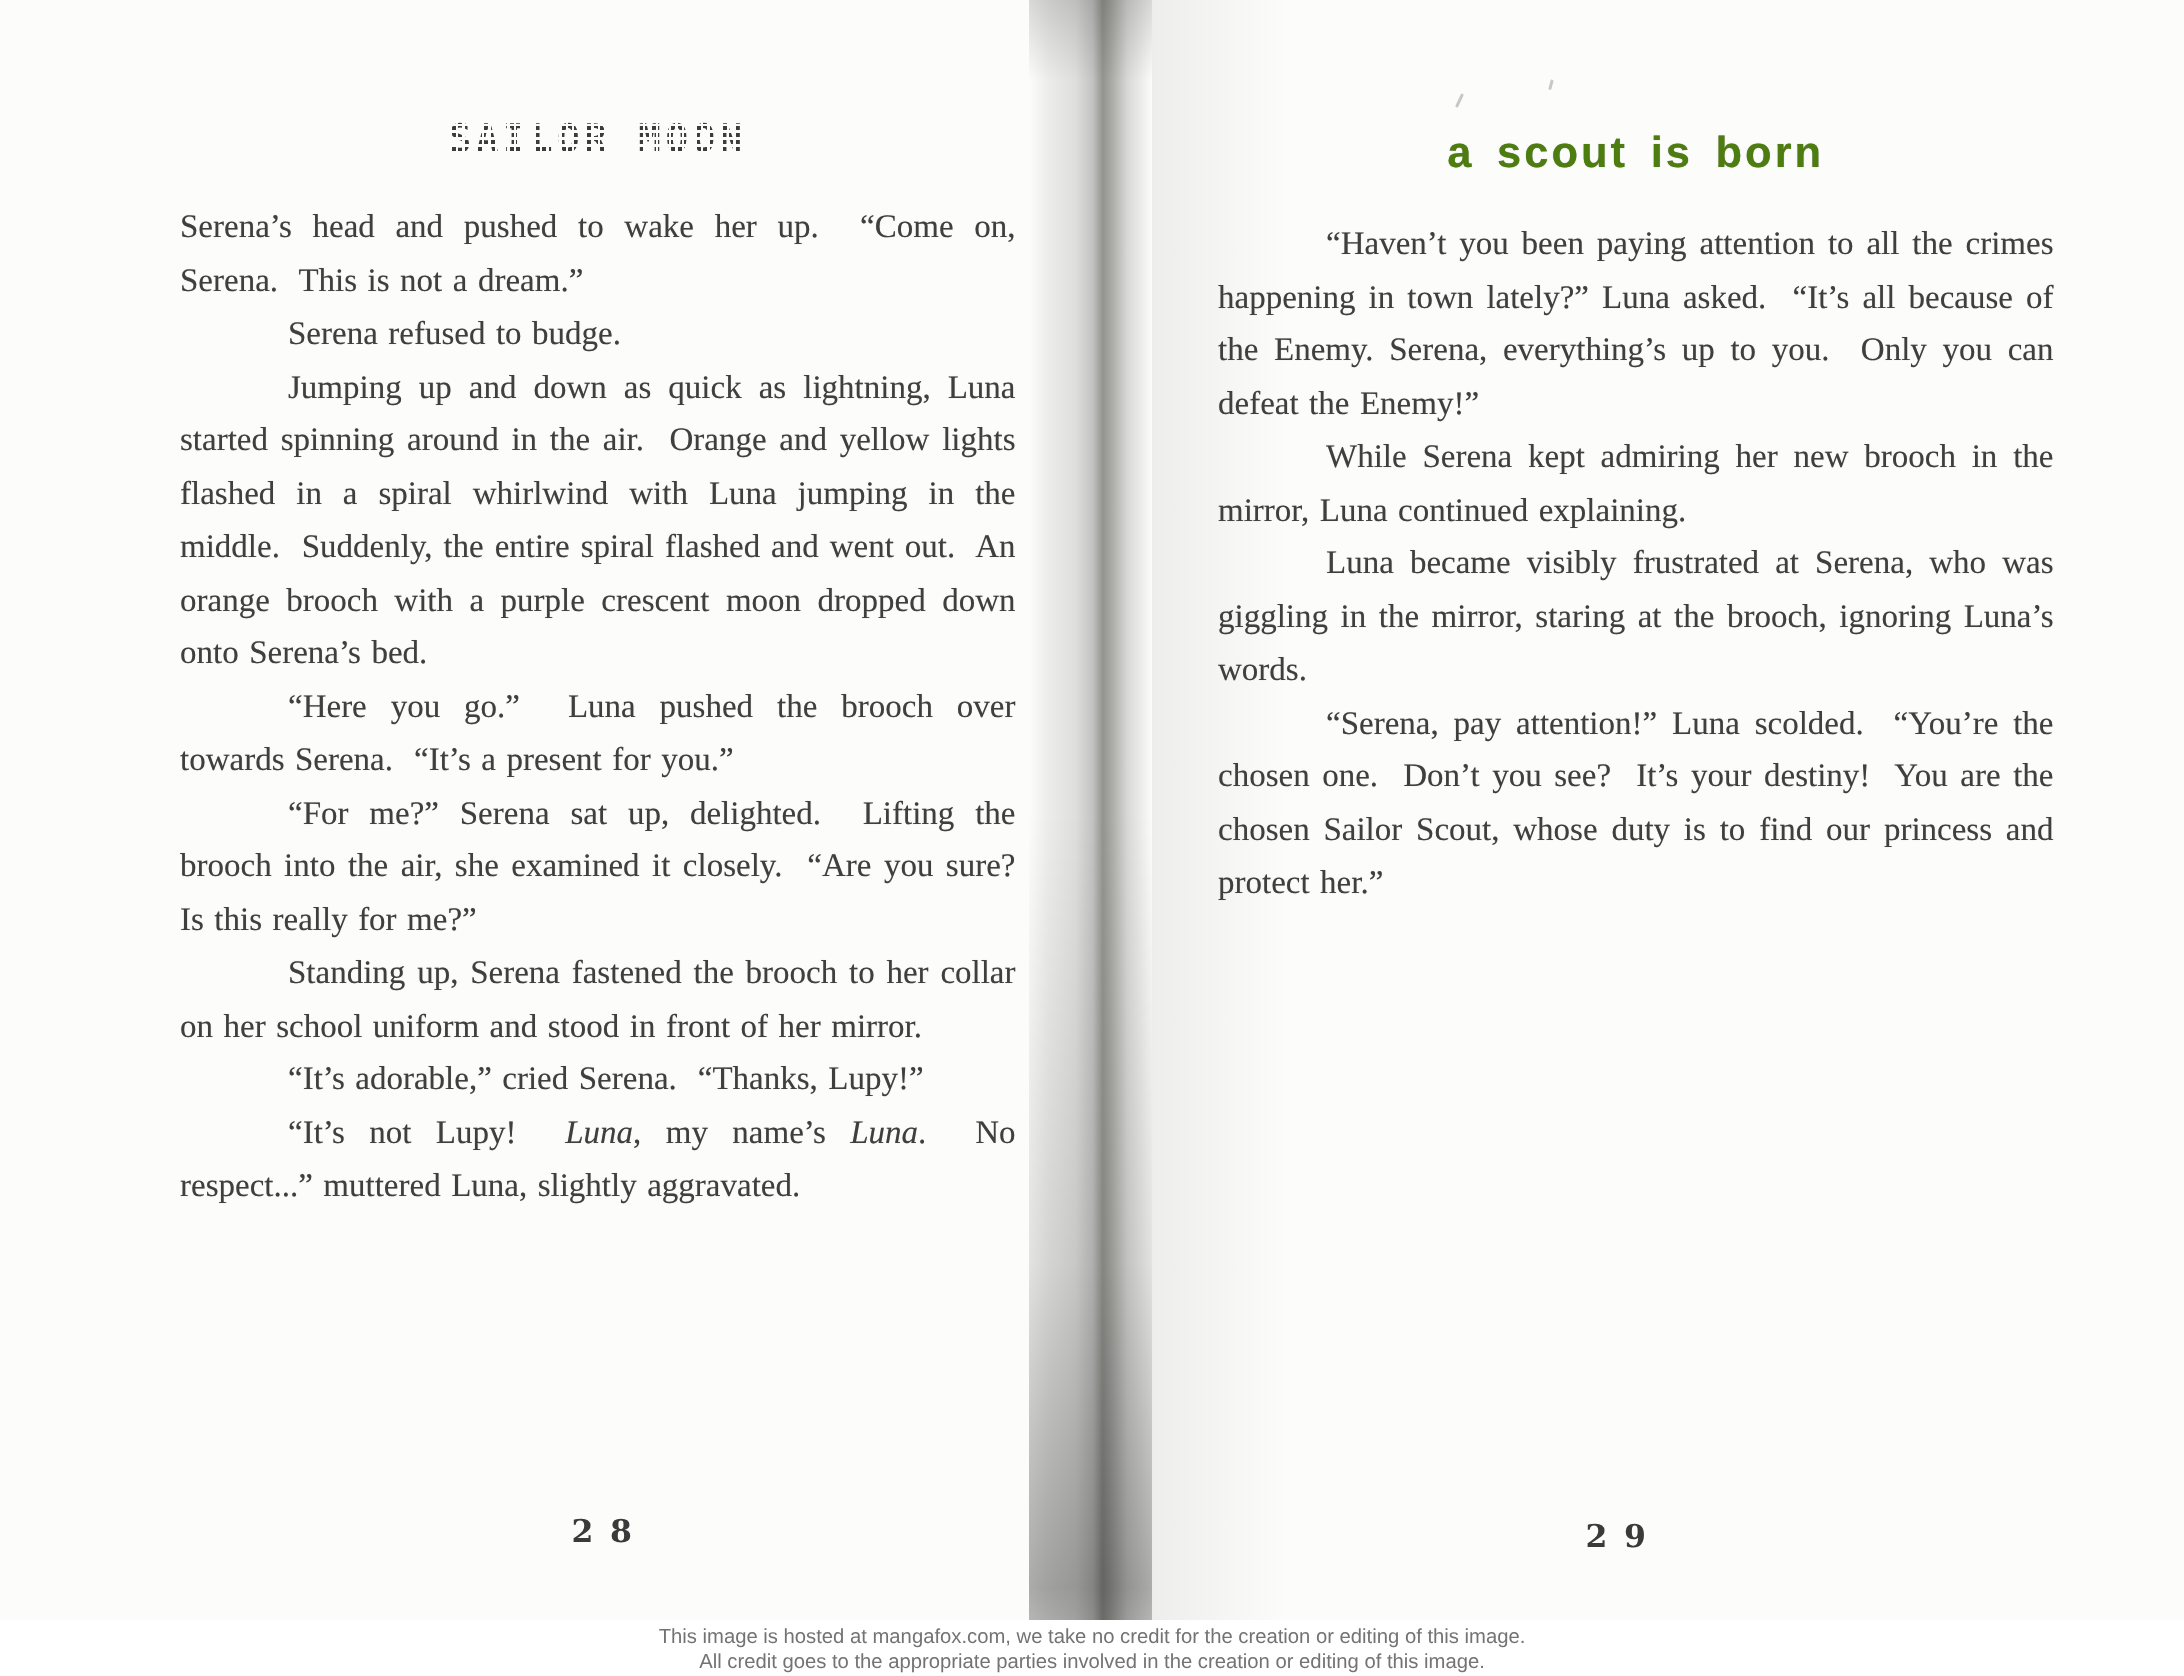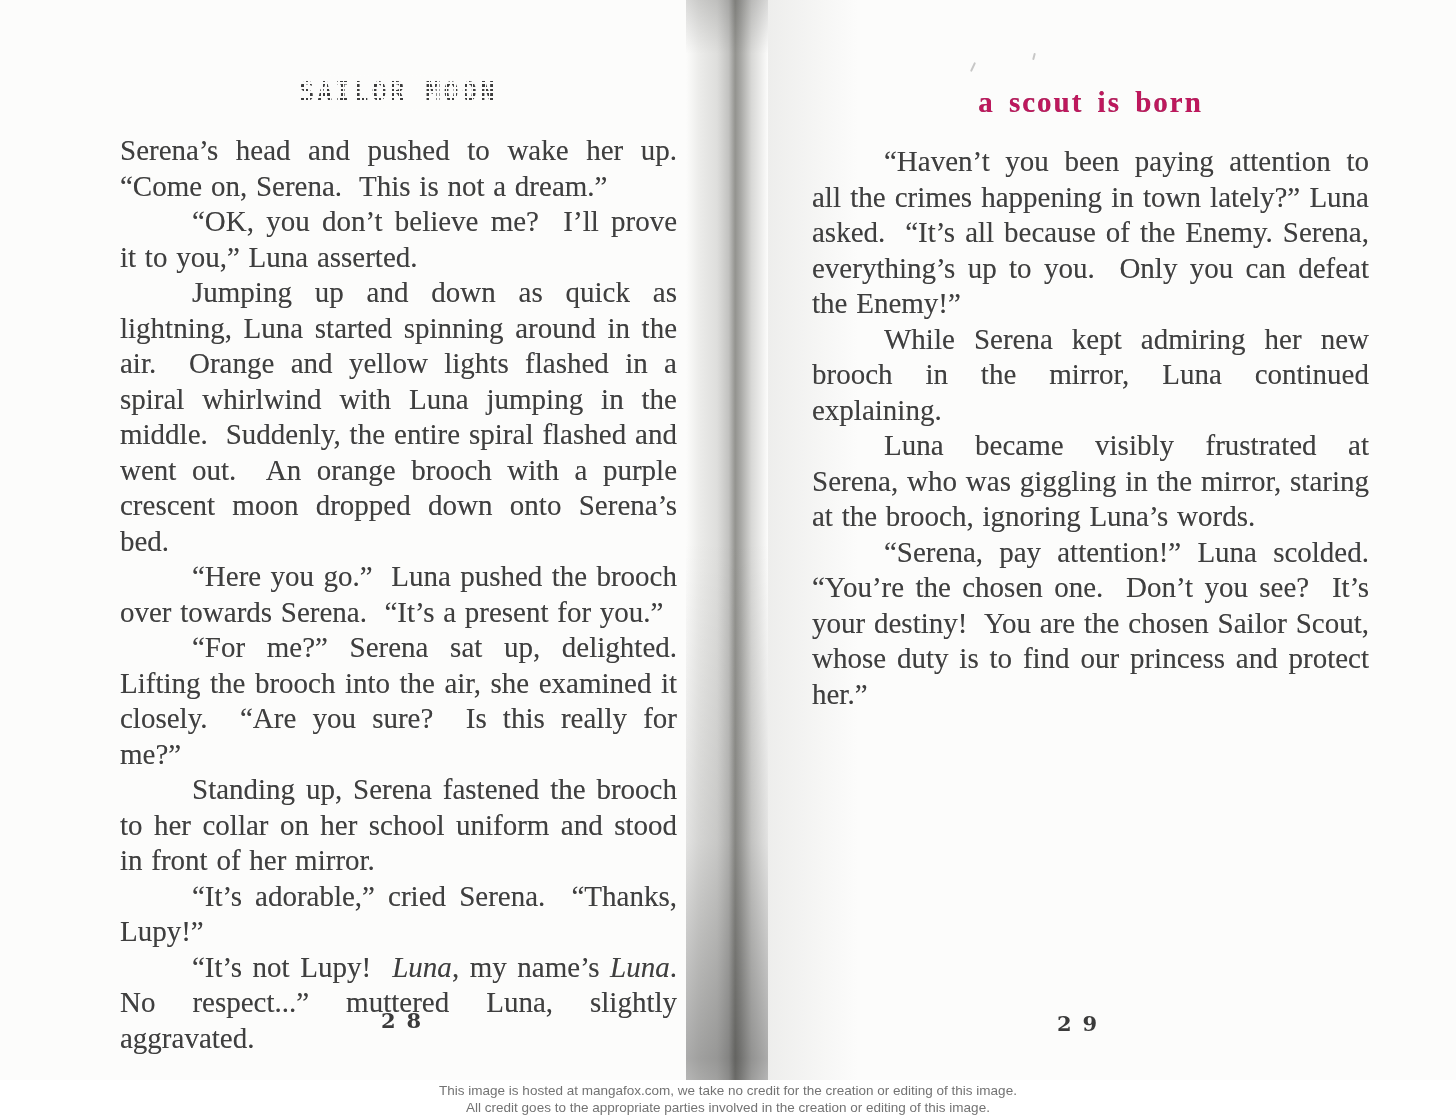--- a/index.html
+++ b/index.html
@@ -51,36 +51,36 @@
     transform:scaleY(1.05);
   }
   .logo-inner::after{ 
     content:"";position:absolute;inset:-2px;
     background-image:
       repeating-linear-gradient(to bottom,transparent 0 2.6px,#fcfcfb 2.6px 4.3px),
       repeating-linear-gradient(to right,transparent 0 2.6px,#fcfcfb 2.6px 4.3px);
   }
   .text-col{
     position:absolute;width:557px;
-    font-size:29px;line-height:35.5px;
+    font-size:22px;line-height:35.5px;
     text-align:justify;
   }
   .left-col{left:120px;top:133px;}
   .right-col{left:812px;top:144px;}
   .para{margin:0;white-space:pre-wrap;word-spacing:1.5px;
         text-shadow:0 0 0.5px rgba(70,70,70,0.45);}
   .para.indent{text-indent:72px;}
   .para em{font-style:italic;}
   
   .chapter-title{
     position:absolute;left:812px;top:86px;width:557px;
     text-align:center;
-    font-family:Liberation Serif, serif;
+    font-family:Liberation Sans, sans-serif;
     font-weight:bold;font-size:29px;letter-spacing:2px;word-spacing:5px;
-    color:#be185d;
+    color:#4d7c0f;
     text-shadow:0 0 0.6px rgba(52,52,52,0.55);
   }
   .page-num{
     position:absolute;
     font-family:"DejaVu Serif",serif;font-weight:bold;font-size:21px;
     letter-spacing:11px;color:#3a3a3a;
   }
   .page-num-left{left:381px;top:1008px;}
   .page-num-right{left:1057px;top:1011px;}
   
@@ -104,21 +104,21 @@
 
   <div class="spine"></div>
   <div class="right-page-shade"></div>
 
   <div class="left-page">
     <div class="logo">
       <span class="logo-inner">SAILOR MOON</span>
     </div>
     <div class="text-col left-col">
         <p class="para"><span>Serena’s head and pushed to wake her up.  “Come on, Serena.  This is not a dream.”</span></p>
-        <p class="para indent"><span>“OK, you don’t believe me?  I’ll prove it to you,” Luna asserted.</span></p>
+        <p class="para indent"><span>Serena refused to budge.</span></p>
         <p class="para indent"><span>Jumping up and down as quick as lightning, Luna started spinning around in the air.  Orange and yellow lights flashed in a spiral whirlwind with Luna jumping in the middle.  Suddenly, the entire spiral flashed and went out.  An orange brooch with a purple crescent moon dropped down onto Serena’s bed.</span></p>
         <p class="para indent"><span>“Here you go.”  Luna pushed the brooch over towards Serena.  “It’s a present for you.”</span></p>
         <p class="para indent"><span>“For me?” Serena sat up, delighted.  Lifting the brooch into the air, she examined it closely.  “Are you sure?  Is this really for me?”</span></p>
         <p class="para indent"><span>Standing up, Serena fastened the brooch to her collar on her school uniform and stood in front of her mirror.</span></p>
         <p class="para indent"><span>“It’s adorable,” cried Serena.  “Thanks, Lupy!”</span></p>
         <p class="para indent"><span>“It’s not Lupy!  </span><em>Luna</em><span>, my name’s </span><em>Luna</em><span>.  No respect...” muttered Luna, slightly aggravated.</span></p>
       </div>
     <div class="page-num page-num-left">28</div>
   </div>
 

